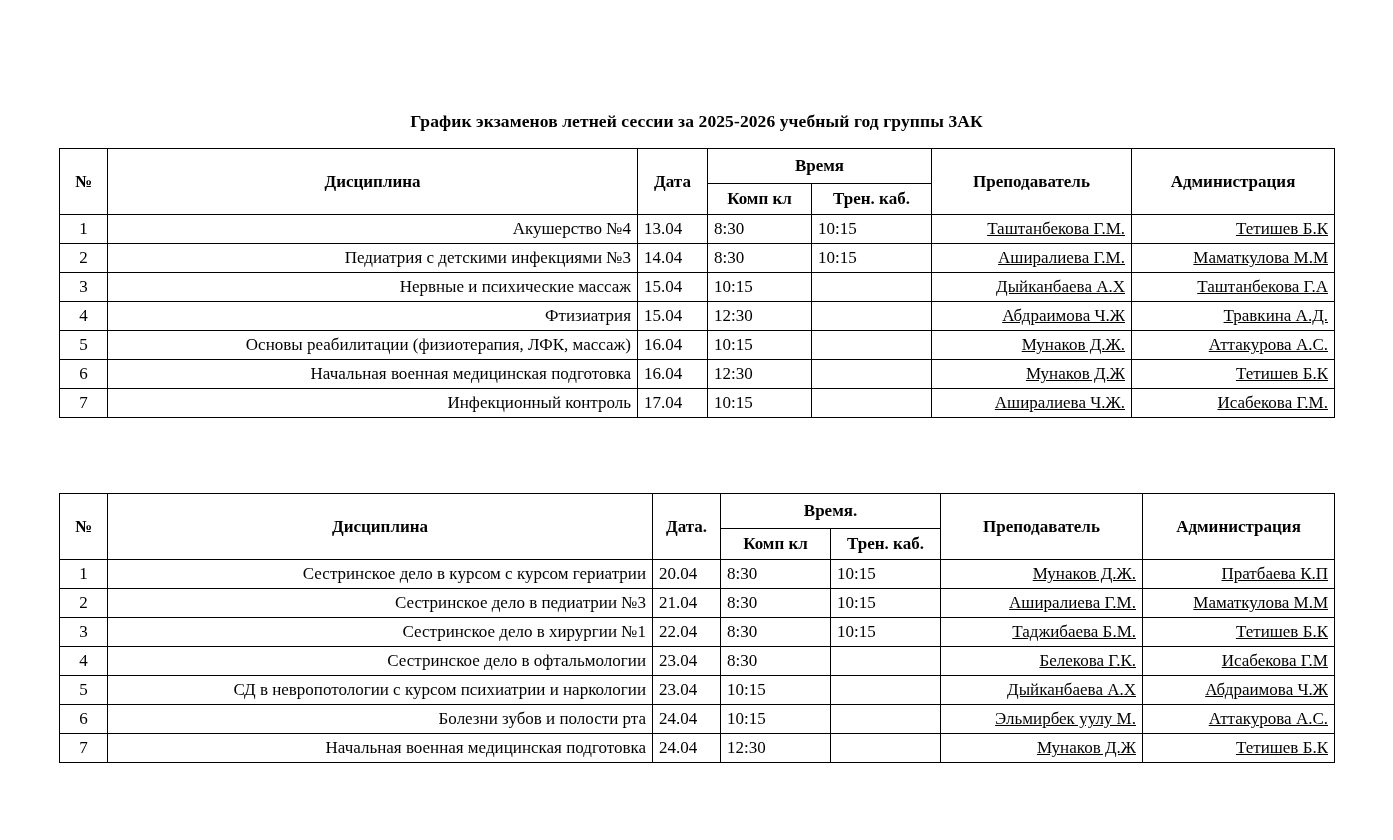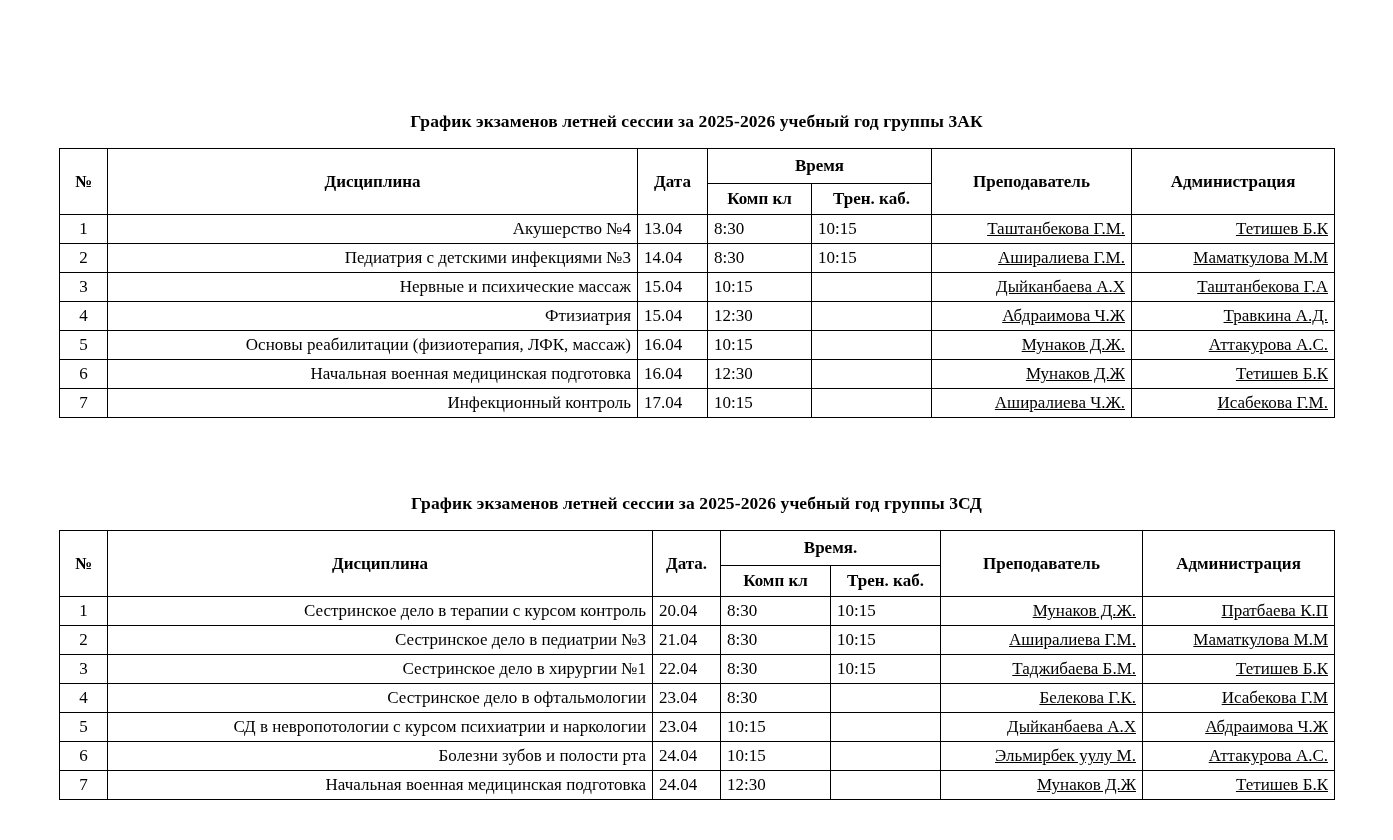--- a/index.html
+++ b/index.html
@@ -190,21 +190,20 @@
           <td class="c-t1">10:15</td>
           <td class="c-t2"></td>
           <td class="c-teacher">Аширалиева Ч.Ж.</td>
           <td class="c-admin">Исабекова Г.М.</td>
         </tr>
       </tbody>
     </table>
   </div>
 
   <div class="doc-section section-two">
-    <div class="section-title">График экзаменов летней сессии за 2025-2026 учебный год группы 3СД</div>
 
     <table class="sched t2">
       <colgroup>
         <col class="col-num">
           <col class="col-disc">
           <col class="col-date">
         <col class="col-t1">
           <col class="col-t2">
           <col class="col-teach">
           <col class="col-admin">
@@ -219,21 +218,21 @@
           <th rowspan="2">Администрация</th>
         </tr>
         <tr class="head-row-2">
           <th>Комп кл</th>
           <th>Трен. каб.</th>
         </tr>
       </thead>
       <tbody>
         <tr class="row-h">
           <td class="c-num">1</td>
-          <td class="c-disc">Сестринское дело в терапии с курсом контроль</td>
+          <td class="c-disc">Сестринское дело в курсом с курсом гериатрии</td>
           <td class="c-date">20.04</td>
           <td class="c-t1">8:30</td>
           <td class="c-t2">10:15</td>
           <td class="c-teacher">Мунаков Д.Ж.</td>
           <td class="c-admin">Пратбаева К.П</td>
         </tr>
         <tr class="row-h">
           <td class="c-num">2</td>
           <td class="c-disc">Сестринское дело в педиатрии №3</td>
           <td class="c-date">21.04</td>

